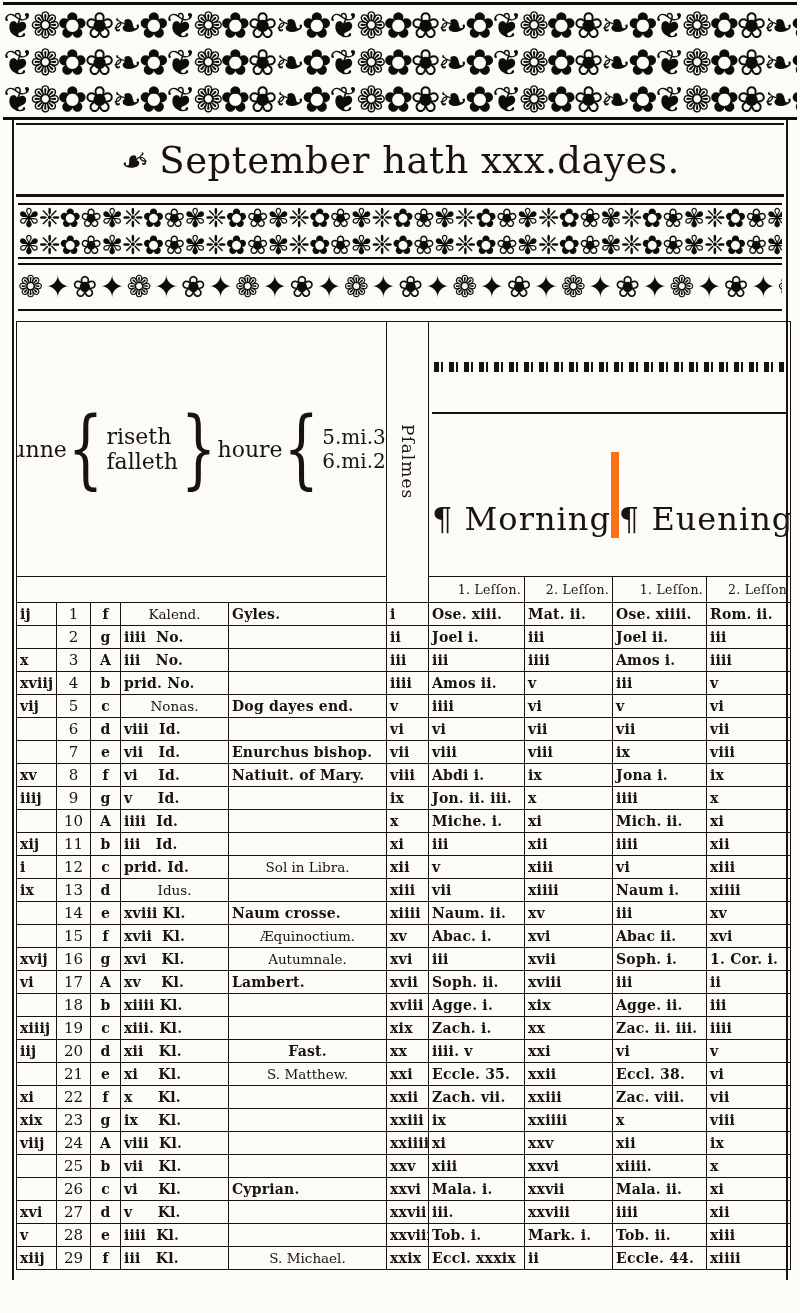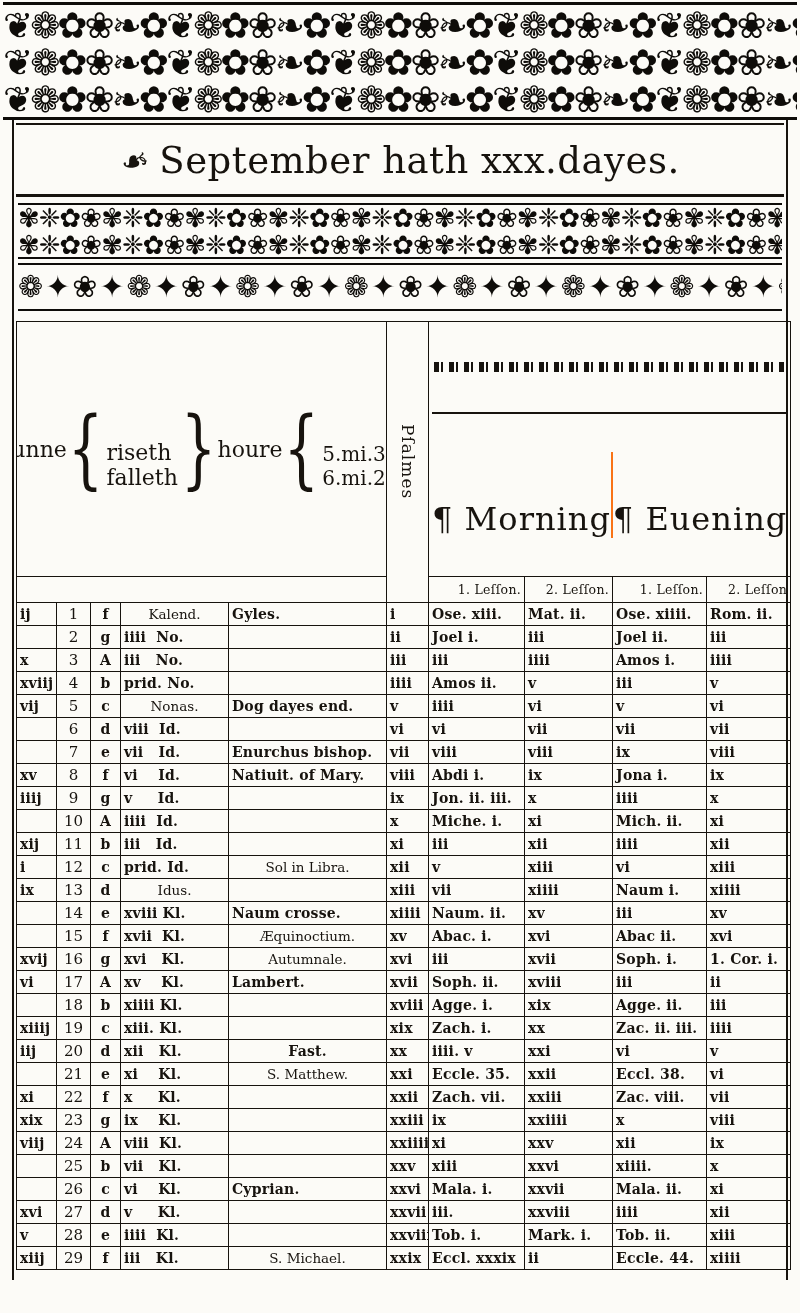--- a/index.html
+++ b/index.html
@@ -41,31 +41,31 @@
   .title-block { text-align:center; padding:14px 0 12px 0; font-size:37px; letter-spacing:0.5px; }
   .title-leaf { display:inline-block; transform:scaleX(-1) rotate(12deg); font-family:"DejaVu Sans", sans-serif; font-size:34px; margin-right:10px; }
   .moone-block { text-align:center; padding:14px 0 12px 0; font-size:27px; letter-spacing:1px; }
   
   table.cal { border-collapse:collapse; table-layout:fixed; width:774px; margin:10px auto 0 auto; }
   table.cal td { border:1.6px solid #17130e; overflow:hidden; white-space:pre; vertical-align:middle; padding:0 3px; }
   
   td.sunne-box { border:2px solid #17130e; height:104px; padding:0 4px; }
   .sunne-row { display:flex; align-items:center; justify-content:center; height:100%; font-size:22px; }
   .brace { font-size:56px; font-weight:400; transform:scaleY(1.55); line-height:1; padding:0 1px; }
-  .pair { display:flex; flex-direction:column; justify-content:flex-end; height:86px; padding:2px 2px; font-size:22px; }
+  .pair { display:flex; flex-direction:column; justify-content:center; height:86px; padding:2px 2px; font-size:22px; }
   .pair .t { font-size:20px; }
   td.psalmes-cell { width:42px; text-align:center; padding:0; }
   .psalmes-vert { writing-mode:vertical-rl; margin:0 auto; font-size:17px; letter-spacing:1px; height:128px; }
   td.prayer-box { padding:0; }
   .prayer-strip { height:10px; margin:2px 2px 0 2px;
     background:repeating-linear-gradient(90deg,#17130e 0 5px,#fcfbf7 5px 7px,#17130e 7px 9px,#fcfbf7 9px 15px); }
   .prayer-rule { height:2px; background:#17130e; margin:2px 0 0 0; }
   .prayer-cols { display:flex; height:86px; }
   .prayer-col { flex:1; text-align:center; padding-top:10px; }
-  .prayer-col + .prayer-col { border-left:2px solid #f97316; }
+  .prayer-col + .prayer-col { border-left:8px solid #f97316; }
   .prayer-title { font-size:32px; letter-spacing:1px;text-align:center; }
   .prayer-sub { font-size:19px; margin-top:2px; }
   td.lesson-head { height:26px; font-size:12.5px; text-align:right; padding-left:5px; letter-spacing:0.3px; }
   td.subblank { border-left:none; border-bottom:none; border-top:none; }
   
   tr.cal-row { height:23px;padding-left:44px; }
   td.bl { font-weight:700; font-size:14px; letter-spacing:0.2px; }
   td.rm { font-weight:400; font-size:13.5px; }
   td.day { font-weight:400; font-size:15px; text-align:center; padding:0 1px; }
   td.ctr { text-align:center; }

